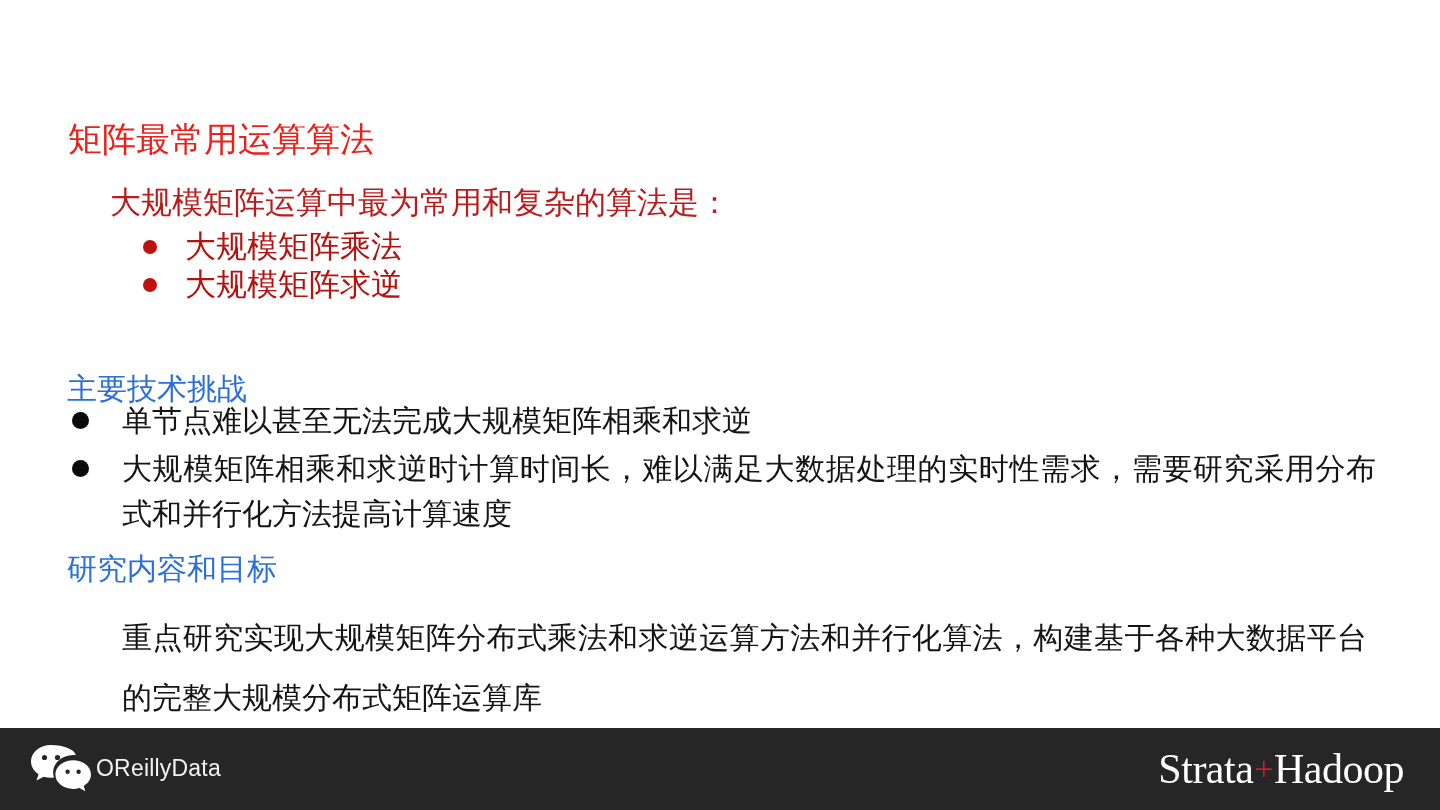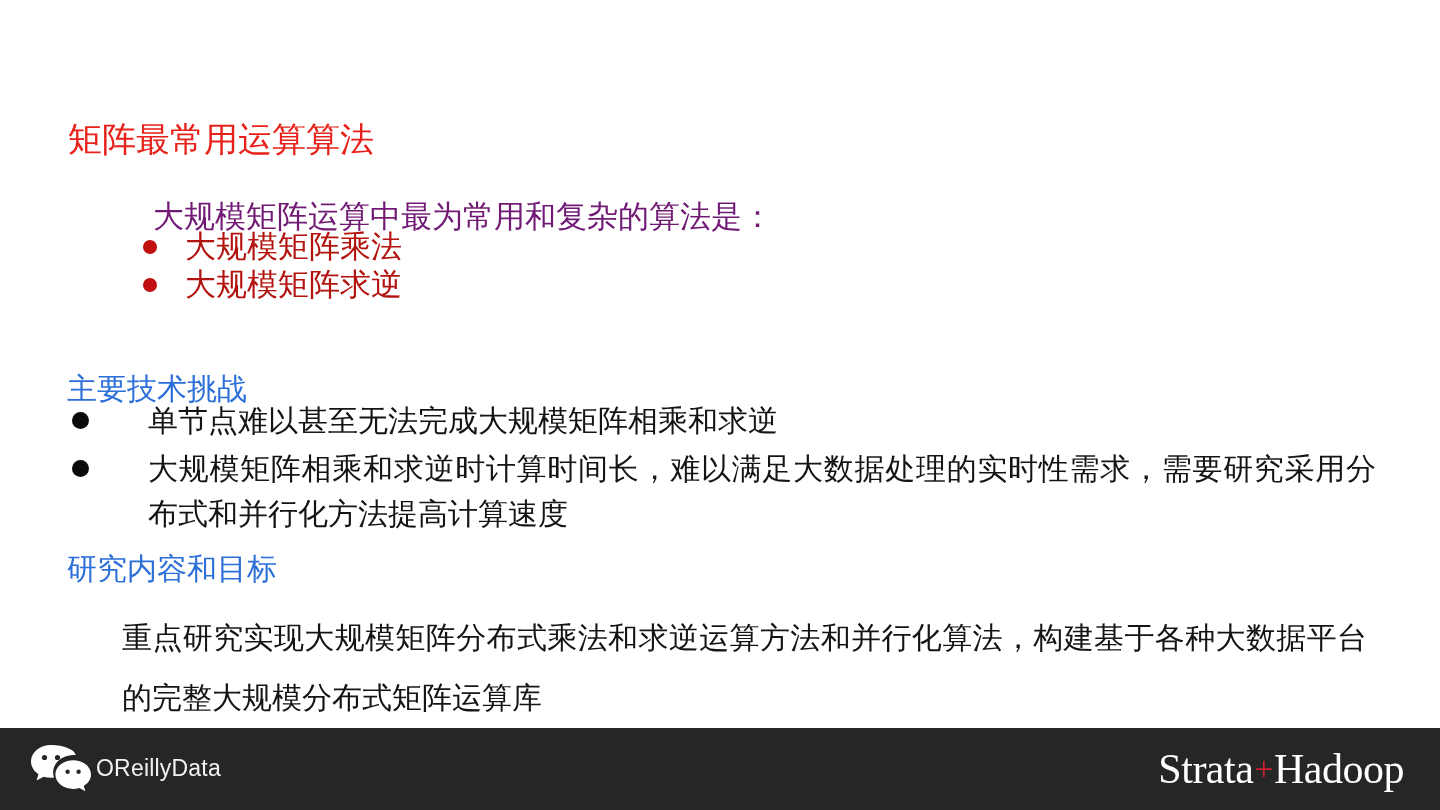--- a/index.html
+++ b/index.html
@@ -43,26 +43,25 @@
     font-weight: 400;
     color: #e8211a;
     line-height: 1.15;
     white-space: nowrap;
   }
 
   
   .intro-line {
     position: absolute;
     left: 110px;
-    top: 198px;
+    top: 184px;
     font-size: 31px;
-    color: #701a75;
+    color: #b91c1c;
     line-height: 1.2;
     white-space: nowrap;
-    margin-left: 43px;
   }
 
   
   .red-bullets {
     position: absolute;
     left: 143px;
     top: 228px;
     width: 700px;
   }
   .red-bullet-row {
@@ -118,21 +117,20 @@
     height: 17px;
     border-radius: 50%;
     background: #0b0b0b;
   }
   .black-bullet-text {
     font-size: 30px;
     color: #141414;
     line-height: 1.52;
     text-align: justify;
     text-justify: inter-ideograph;
-    margin-left: 26px;
   }
 
   
   .research-para {
     position: absolute;
     left: 122px;
     top: 608px;
     width: 1245px;
     font-size: 30px;
     color: #141414;

